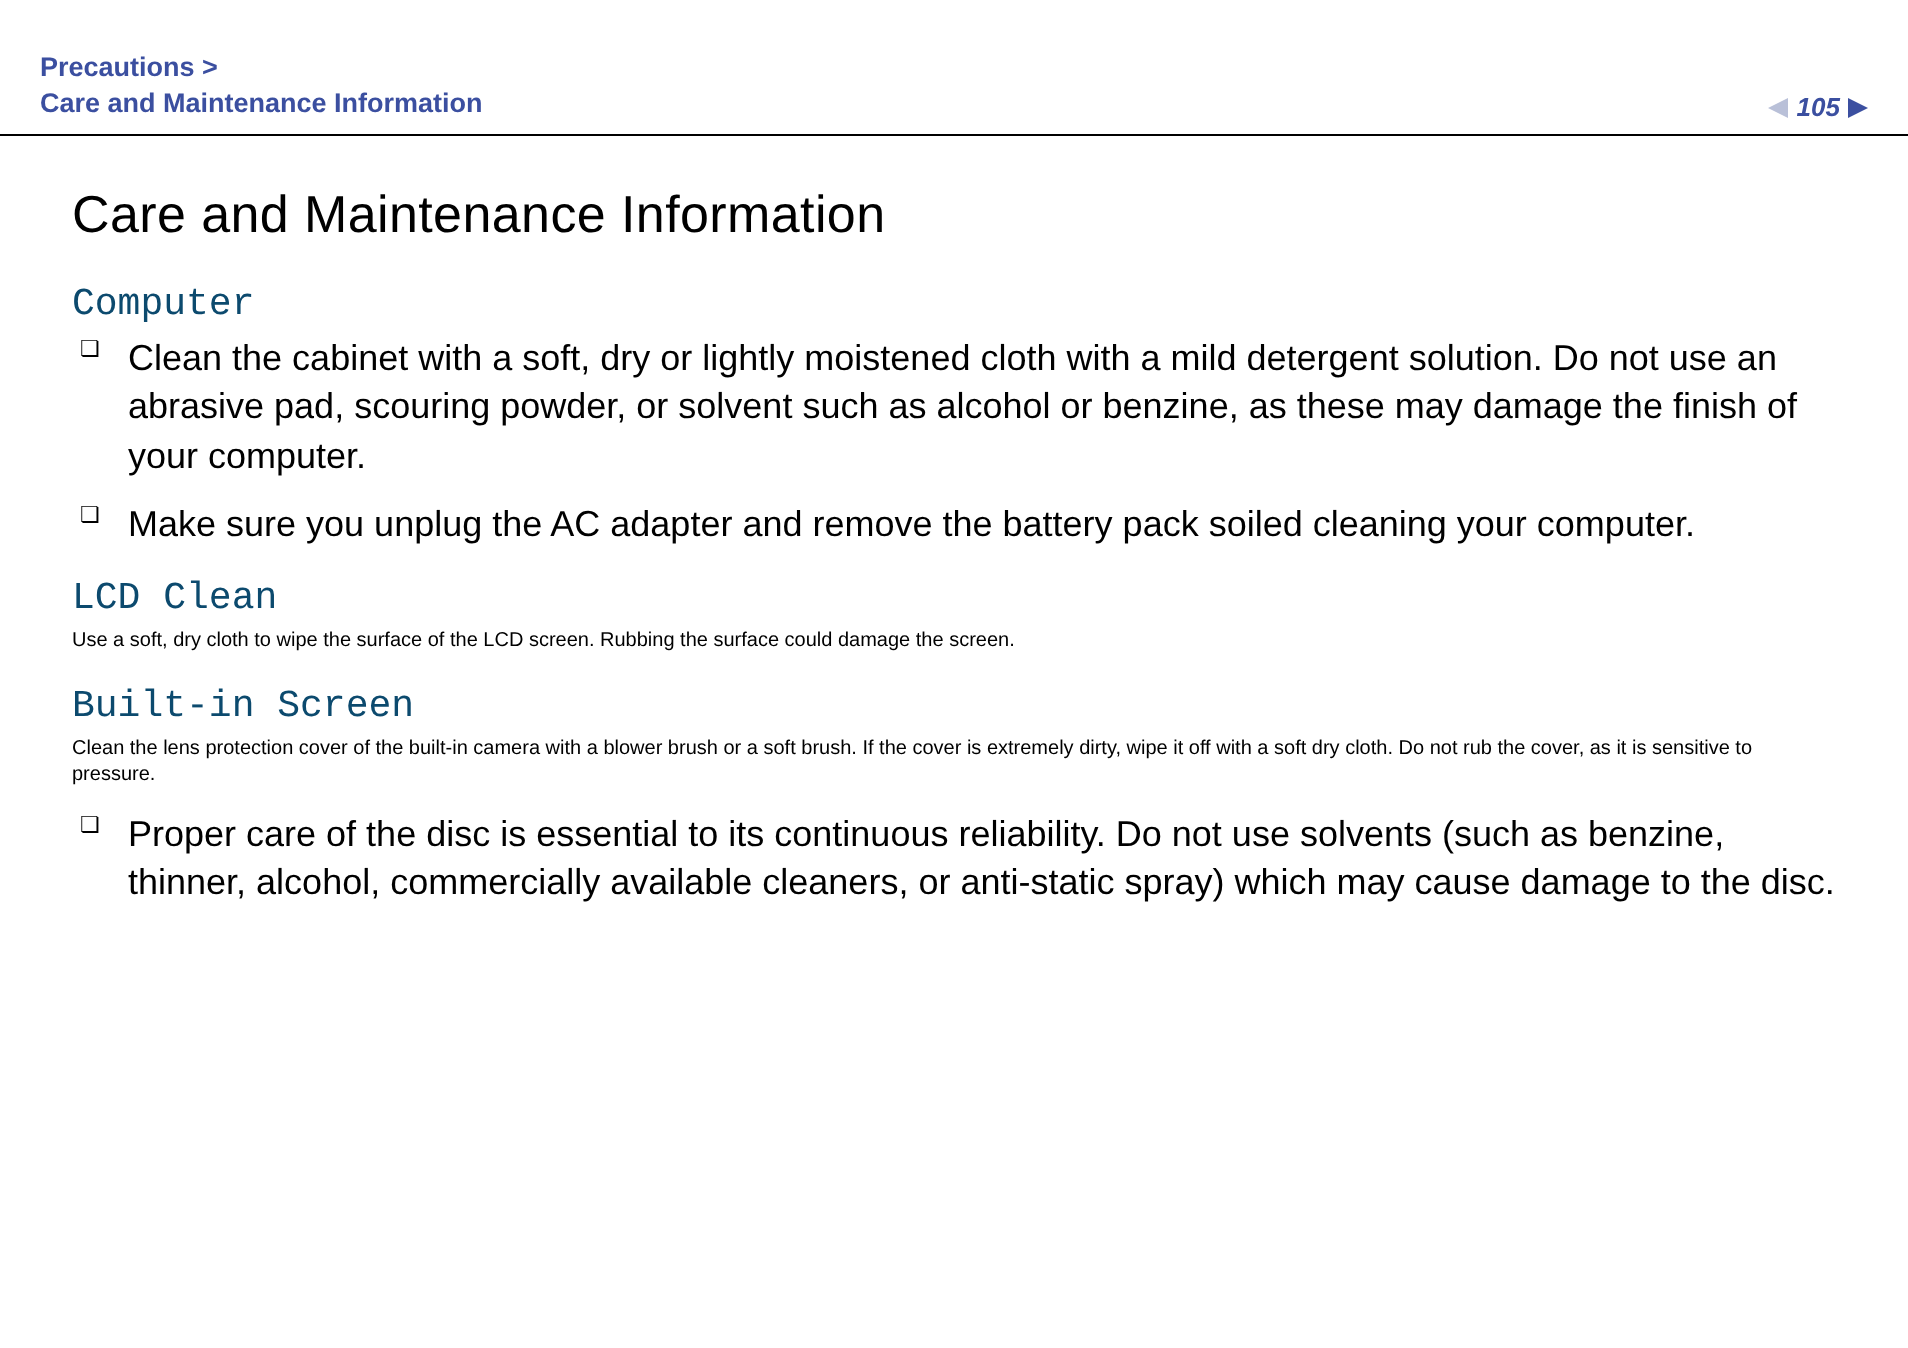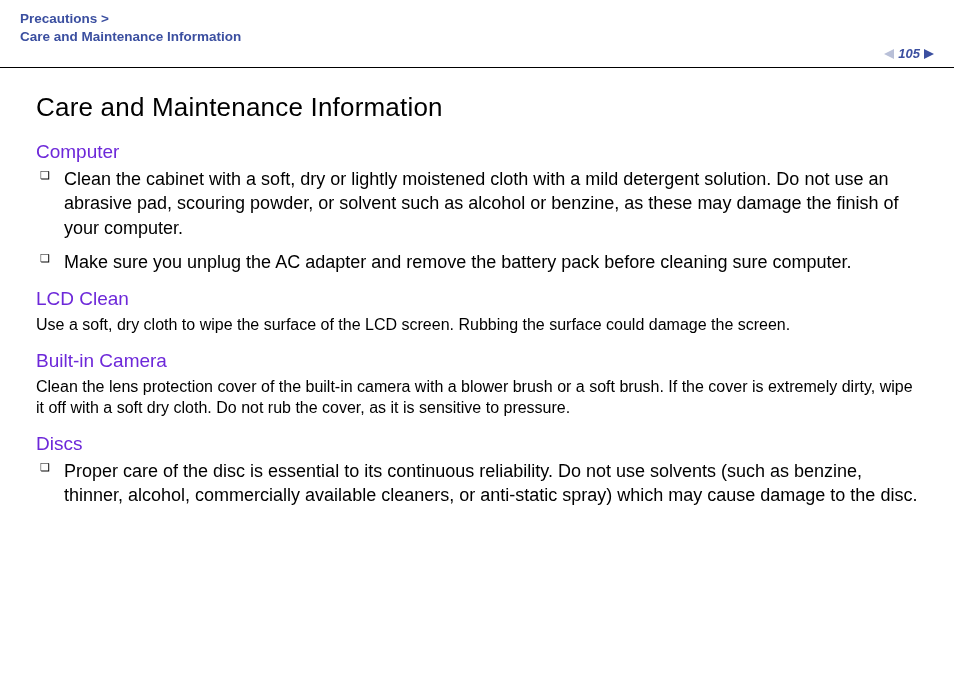--- a/index.html
+++ b/index.html
@@ -1,28 +1,28 @@
 <!DOCTYPE html>
 <html><head>
 <meta charset="utf-8">
 <style>
   * { box-sizing: border-box; margin: 0; padding: 0; }
   html, body { width: 954px; height: 674px; font-family: Arial, Helvetica, sans-serif; color: #000; background: #fff; }
   .page { width: 954px; height: 674px; position: relative; }
-  .header { padding: 10px 20px 6px 20px; border-bottom: 1px solid #000; display: flex; justify-content: space-between; }
+  .header { padding: 10px 20px 6px 20px; border-bottom: 1px solid #000; display: flex; justify-content: space-between; align-items: flex-end; }
   .breadcrumb { color: #3b4fa0; font-weight: bold; font-size: 13.5px; line-height: 1.35; }
   .breadcrumb .gt { color: #3b4fa0; }
   .pageno-wrap { display: flex; align-items: center; gap: 4px; color: #3b4fa0; font-size: 13px; font-style: italic; font-weight: bold; margin-top: 36px; }
   .pageno-wrap .arrow { width: 0; height: 0; display: inline-block; }
   .arrow-left { border-top: 5px solid transparent; border-bottom: 5px solid transparent; border-right: 10px solid #b9c0d8; }
   .arrow-right { border-top: 5px solid transparent; border-bottom: 5px solid transparent; border-left: 10px solid #3b4fa0; }
   .content { padding: 24px 36px 0 36px; }
   h1 { font-size: 26px; font-weight: 400; margin-bottom: 18px; letter-spacing: 0.2px; }
-  h2 { color: #6d28d9; font-size: 19px; font-weight: 400; margin-top: 14px; margin-bottom: 4px; }
-  .para { font-size: 16px; line-height: 1.35; margin-bottom: 10px; }
+  h2 { color: #0c4a6e; font-size: 19px; font-weight: 400; margin-top: 14px; margin-bottom: 4px; font-family: Liberation Mono, monospace; }
+  .para { font-size: 10px; line-height: 1.35; margin-bottom: 10px; }
   ul.bullet { list-style: none; padding: 0; margin: 4px 0 10px 0; }
   ul.bullet li { position: relative; padding-left: 28px; font-size: 18px; line-height: 1.35; margin-bottom: 10px; }
   ul.bullet li::before { content: "❏"; position: absolute; left: 4px; top: 1px; font-size: 11px; color: #000; }
 </style>
 </head>
 <body>
 
 <div class="page">
 
   <div class="header">
@@ -37,28 +37,27 @@
       <span class="arrow arrow-right"></span>
     </div>
   </div>
 
   <div class="content">
     <h1>Care and Maintenance Information</h1>
 
     <h2>Computer</h2>
     <ul class="bullet">
       <li>Clean the cabinet with a soft, dry or lightly moistened cloth with a mild detergent solution. Do not use an abrasive pad, scouring powder, or solvent such as alcohol or benzine, as these may damage the finish of your computer.</li>
-      <li>Make sure you unplug the AC adapter and remove the battery pack before cleaning sure computer.</li>
+      <li>Make sure you unplug the AC adapter and remove the battery pack soiled cleaning your computer.</li>
     </ul>
 
     <h2>LCD Clean</h2>
     <p class="para">Use a soft, dry cloth to wipe the surface of the LCD screen. Rubbing the surface could damage the screen.</p>
 
-    <h2>Built-in Camera</h2>
+    <h2>Built-in Screen</h2>
     <p class="para">Clean the lens protection cover of the built-in camera with a blower brush or a soft brush. If the cover is extremely dirty, wipe it off with a soft dry cloth. Do not rub the cover, as it is sensitive to pressure.</p>
 
-    <h2>Discs</h2>
     <ul class="bullet">
       <li>Proper care of the disc is essential to its continuous reliability. Do not use solvents (such as benzine, thinner, alcohol, commercially available cleaners, or anti-static spray) which may cause damage to the disc.</li>
     </ul>
   </div>
 
 </div>
 
 </body></html>

